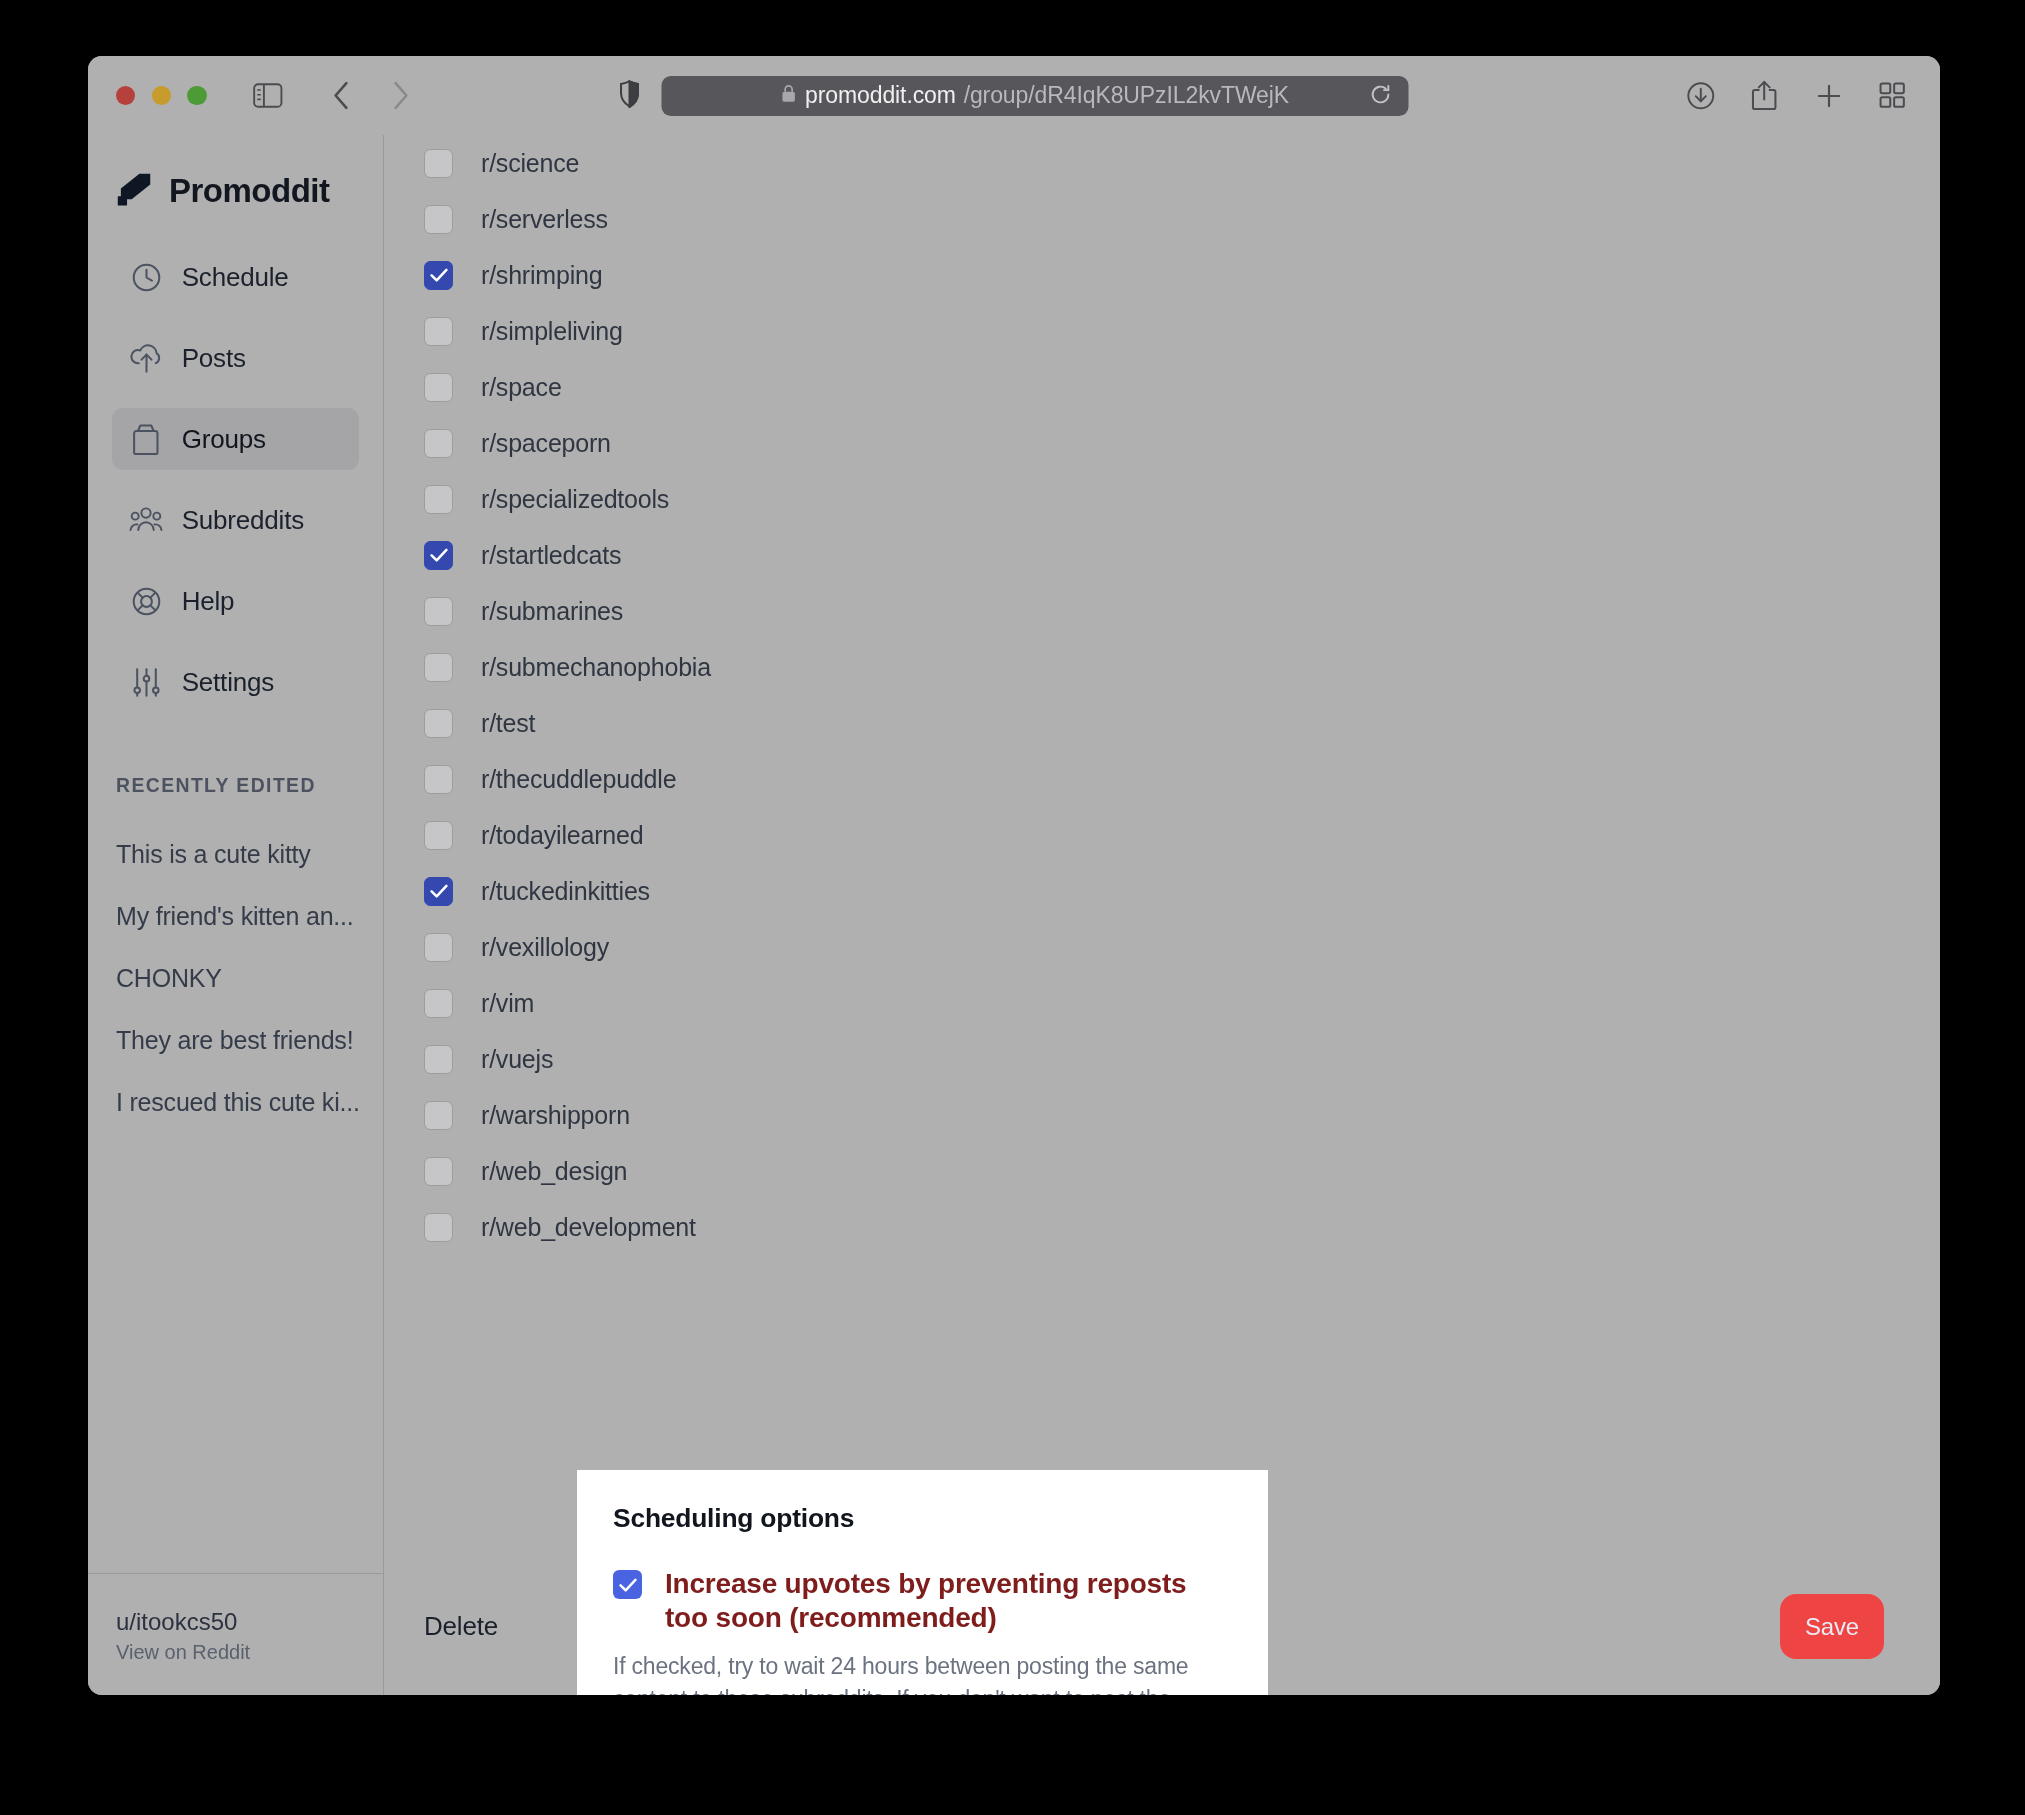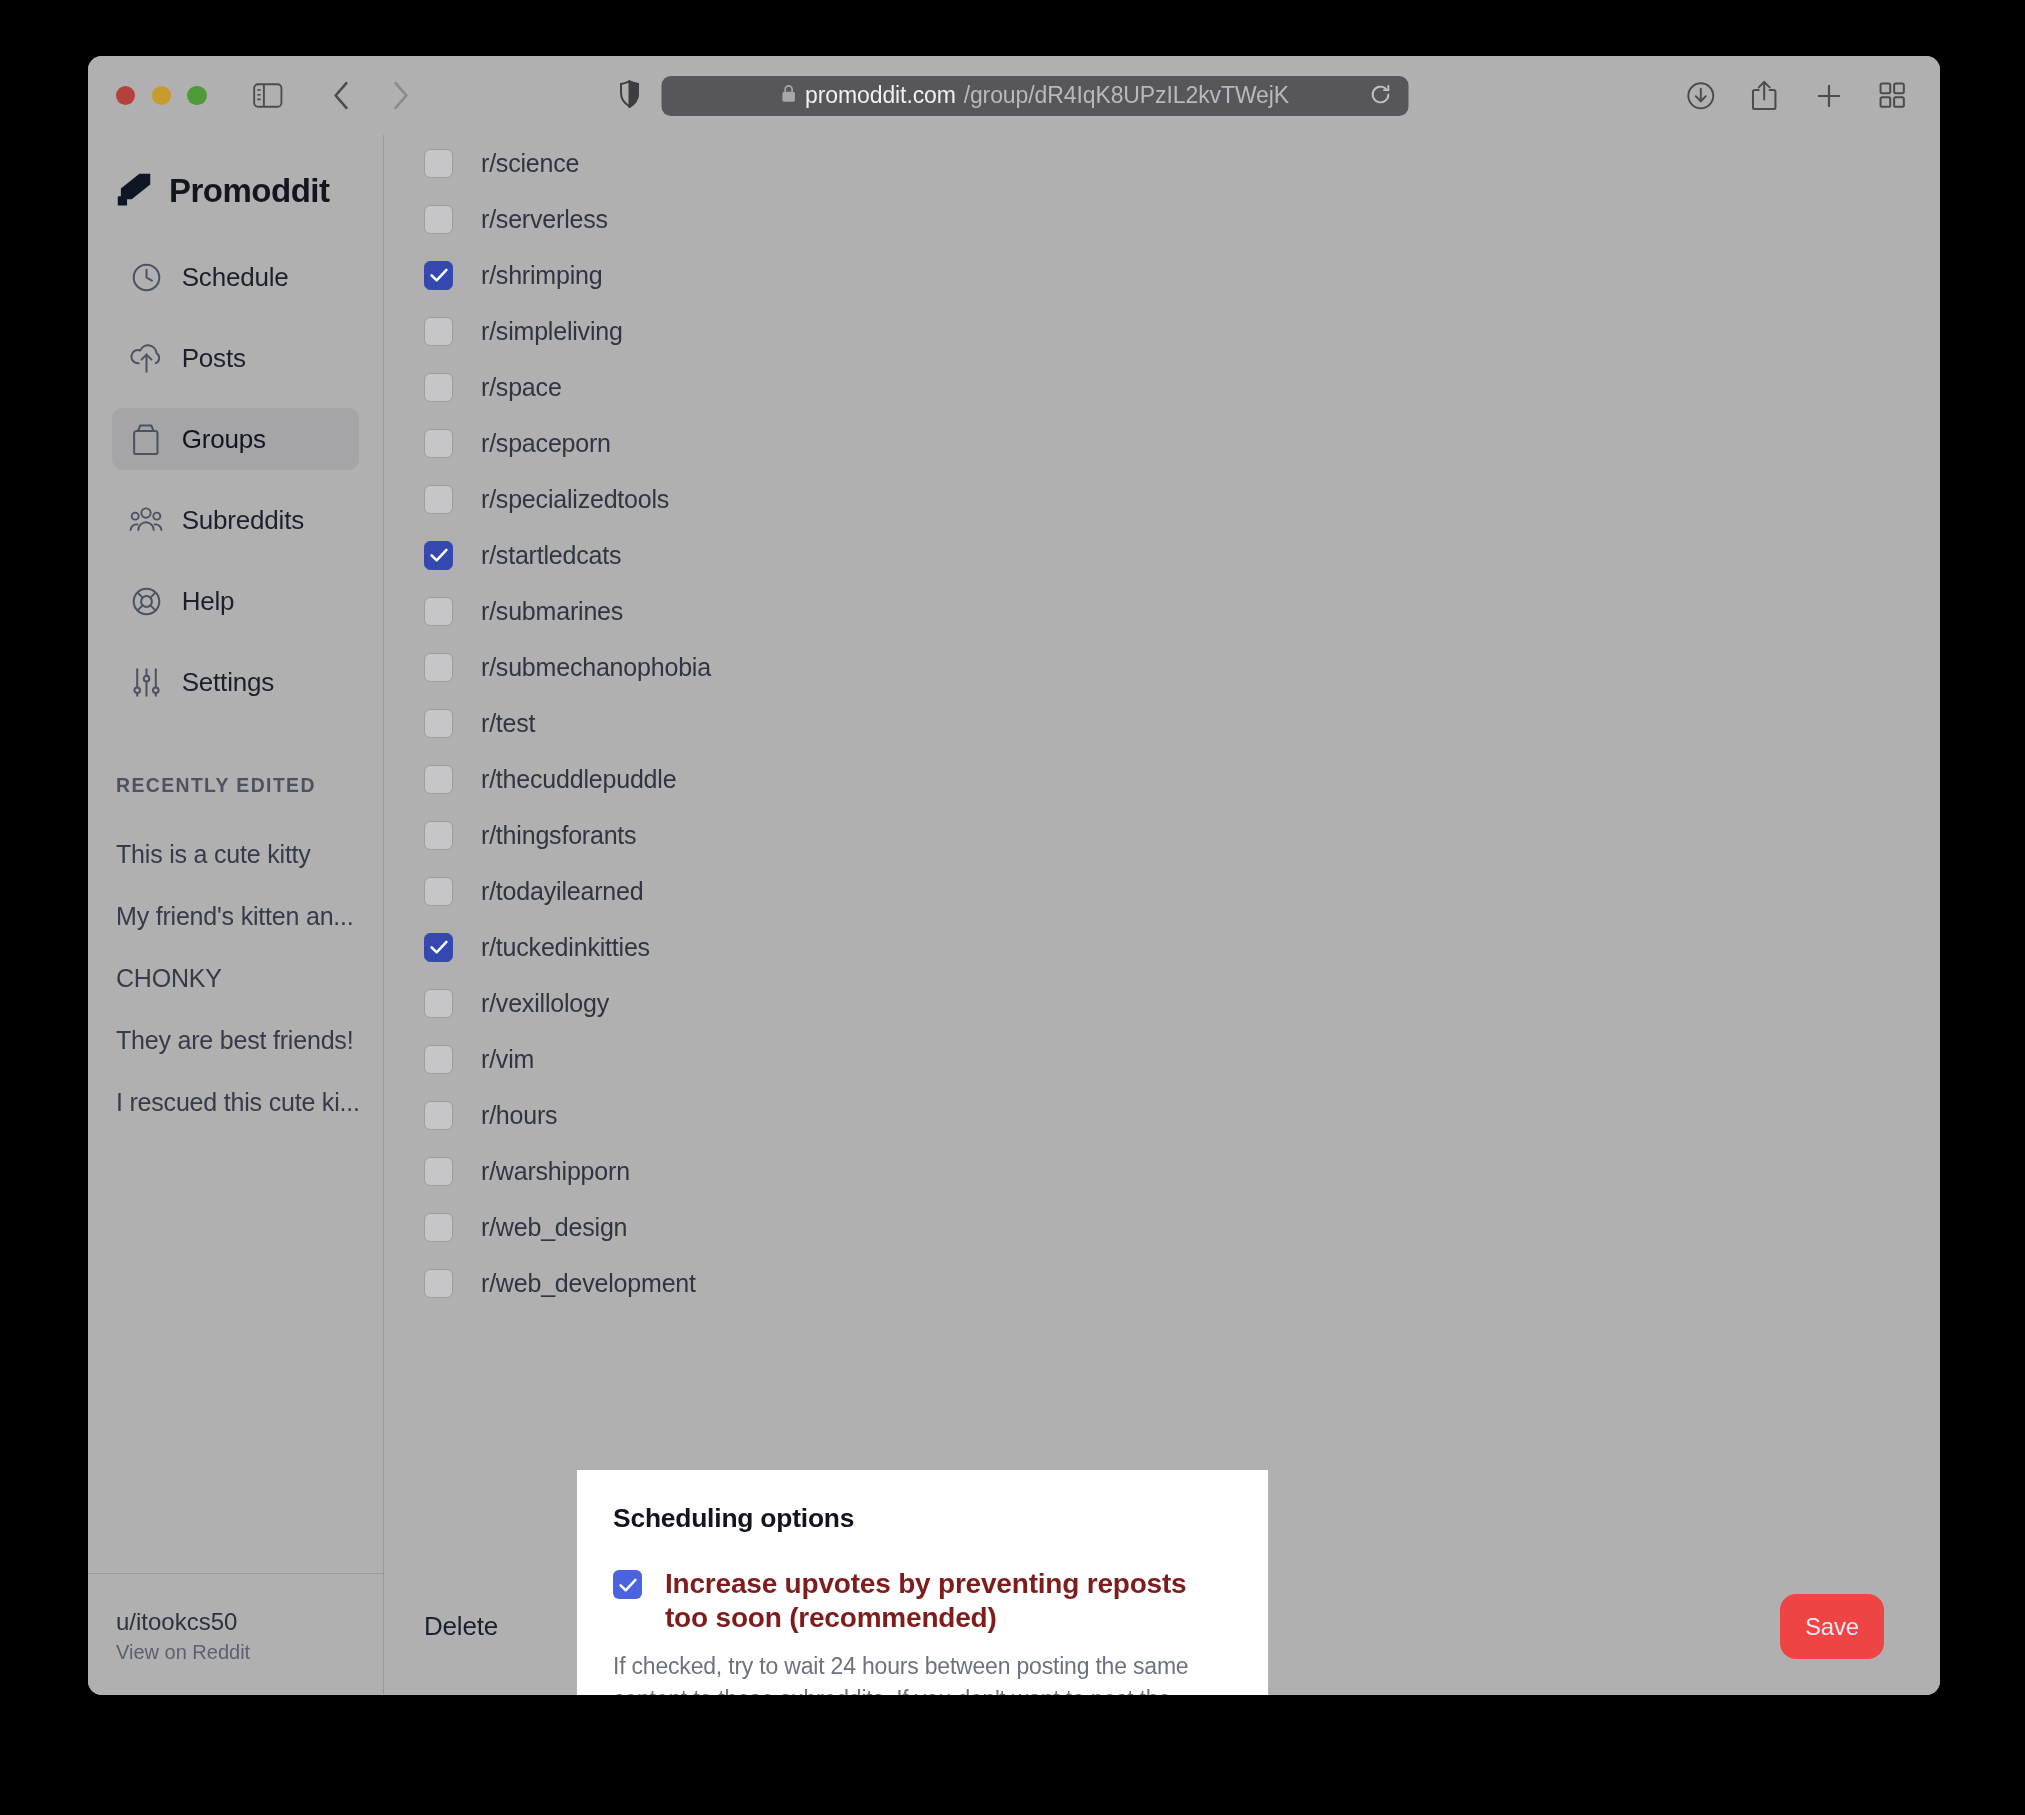--- a/index.html
+++ b/index.html
@@ -498,45 +498,41 @@
           <div class="sub-row">
             <span class="cb"></span>
             <span class="sub-label">r/test</span>
           </div>
           <div class="sub-row">
             <span class="cb"></span>
             <span class="sub-label">r/thecuddlepuddle</span>
           </div>
           <div class="sub-row">
             <span class="cb"></span>
-            <span class="sub-label">r/thingsforants</span>
-          </div>
-          <div class="sub-row">
-            <span class="cb"></span>
             <span class="sub-label">r/todayilearned</span>
           </div>
           <div class="sub-row">
             <span class="cb checked">
               <svg width="18" height="14" viewBox="0 0 23 18" fill="none" stroke="#ffffff" stroke-width="3.2" stroke-linecap="round" stroke-linejoin="round">
                 <polyline points="2,9.5 8.5,16 21,2.5"></polyline>
               </svg>
             </span>
             <span class="sub-label">r/tuckedinkitties</span>
           </div>
           <div class="sub-row">
             <span class="cb"></span>
             <span class="sub-label">r/vexillology</span>
           </div>
           <div class="sub-row">
             <span class="cb"></span>
             <span class="sub-label">r/vim</span>
           </div>
           <div class="sub-row">
             <span class="cb"></span>
-            <span class="sub-label">r/hours</span>
+            <span class="sub-label">r/vuejs</span>
           </div>
           <div class="sub-row">
             <span class="cb"></span>
             <span class="sub-label">r/warshipporn</span>
           </div>
           <div class="sub-row">
             <span class="cb"></span>
             <span class="sub-label">r/web_design</span>
           </div>
           <div class="sub-row">

